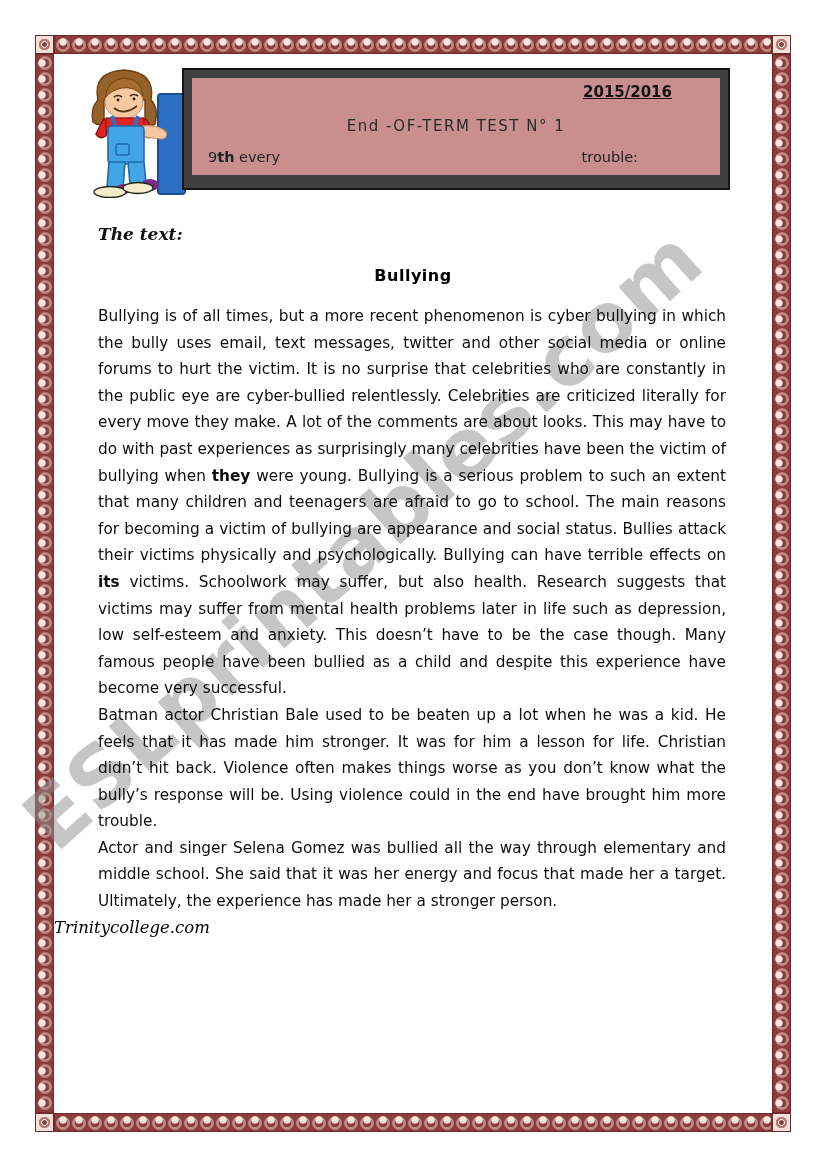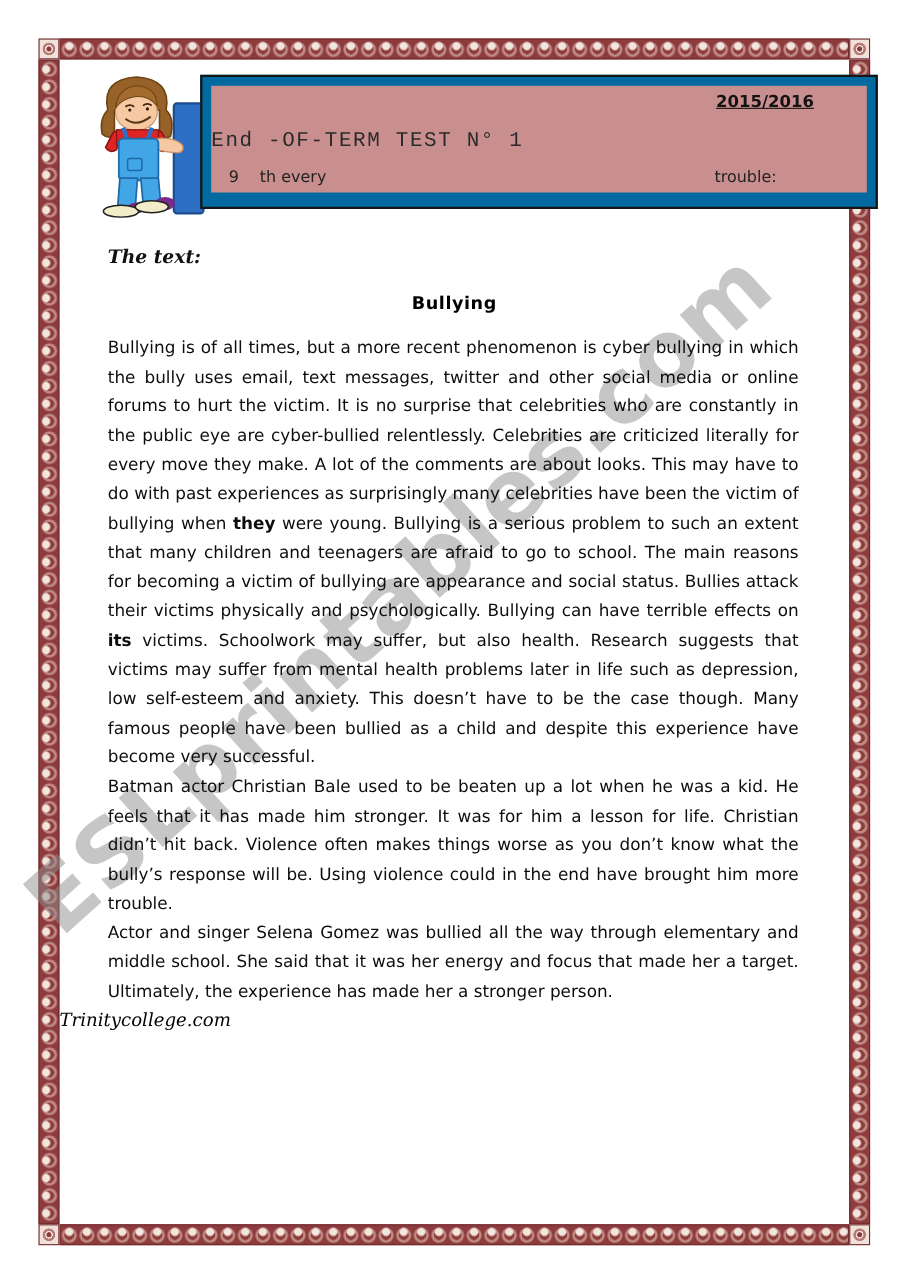--- a/index.html
+++ b/index.html
@@ -49,37 +49,37 @@
     font-family:"DejaVu Sans",sans-serif;font-weight:bold;font-size:82px;
     letter-spacing:1px;color:#8f8f8f;opacity:.5;white-space:nowrap;z-index:1;
   }
 
   
   .content{position:absolute;left:54px;top:54px;width:718px;height:1059px;z-index:2;}
 
   .header-row{position:relative;height:146px;}
   .girl-art{position:absolute;left:8px;top:12px;width:126px;height:132px;}
   .header-box{
-    position:absolute;left:128px;top:14px;width:616px;height:122px;
-    background:#0369a1;border:2px solid #151515;box-sizing:border-box;padding-left:16px;
+    position:absolute;left:128px;top:14px;width:548px;height:122px;
+    background:#404040;border:2px solid #151515;box-sizing:border-box;padding-left:16px;
   }
   .header-pink{position:absolute;left:8px;top:8px;right:8px;bottom:13px;background:#c98f8f;}
   .hdr-year{
     text-align:right;padding:5px 48px 0 0;
     font-size:15px;font-weight:bold;text-decoration:underline;color:#141414;
   }
   .hdr-title{
-    margin-top:16px;
-    font-size:19px;letter-spacing:1.5px;color:#2a2a2a;font-family:Liberation Mono, monospace;
+    text-align:center;margin-top:16px;
+    font-size:15px;letter-spacing:1.5px;color:#2a2a2a;
   }
   .hdr-bottom{
     display:flex;justify-content:space-between;
     padding:14px 82px 0 16px;font-size:14.5px;color:#222;
   }
-  .hdr-form b{font-weight:normal;margin-left:19px;}
+  .hdr-form b{font-weight:bold;}
 
   .section-label{
     margin:24px 0 0 44px;
     font-family:"DejaVu Serif",serif;font-style:italic;font-weight:bold;
     font-size:17px;color:#111;
   }
   .doc-title{
     margin:22px 0 0 0;text-align:center;
     font-size:16px;font-weight:bold;letter-spacing:.5px;color:#000;
   }

